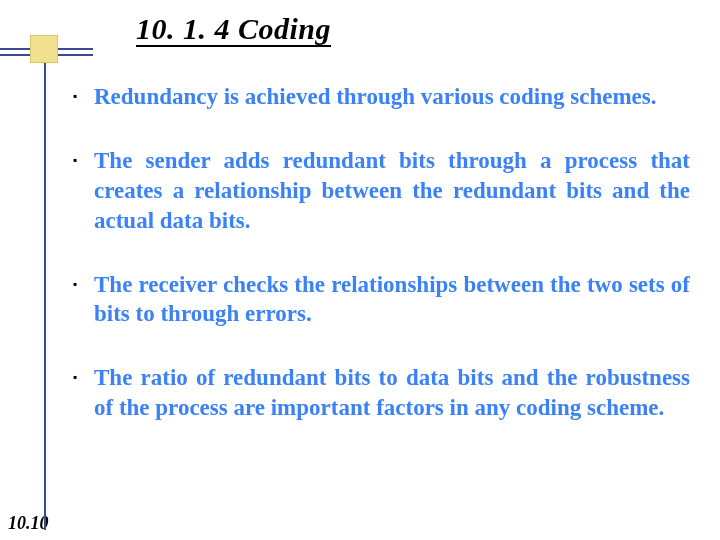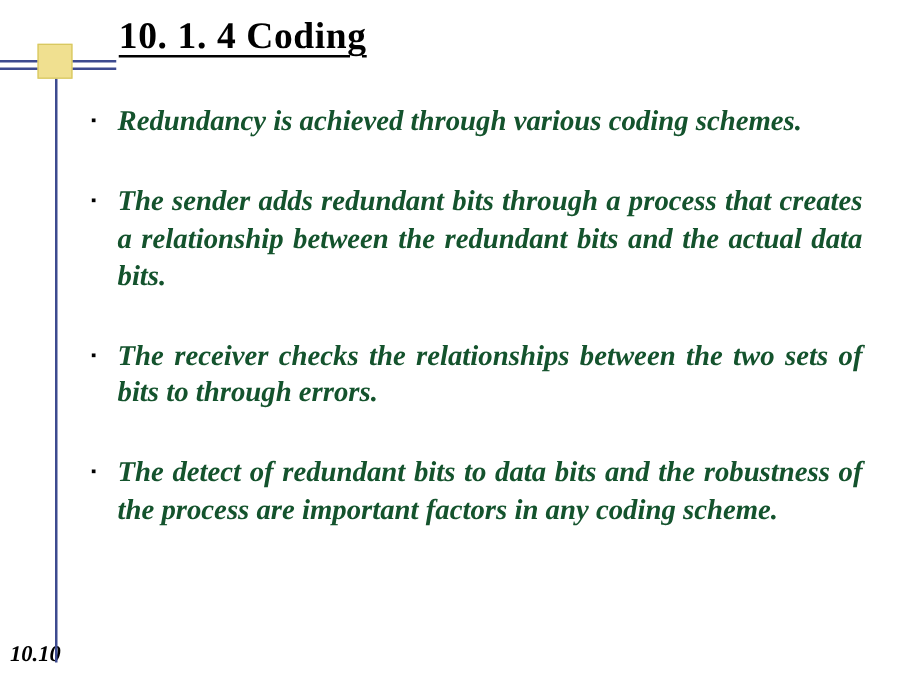--- a/index.html
+++ b/index.html
@@ -12,26 +12,28 @@
     overflow: hidden;
   }
   .title-area {
     position: absolute;
     top: 12px;
     left: 95px;
     right: 20px;
   }
   .title {
     font-size: 30px;
+    font-style: italic;
     font-weight: bold;
     color: #000;
     text-decoration: underline;
     text-underline-offset: 6px;
     text-decoration-thickness: 2px;
     letter-spacing: 0.5px;
+    margin-left: 41px;
   }
   .decor-square {
     position: absolute;
     top: 35px;
     left: 30px;
     width: 28px;
     height: 28px;
     background: #f0e090;
     border: 1px solid #d8c860;
     z-index: 2;
@@ -68,23 +70,22 @@
     font-size: 12px;
     line-height: 28px;
     margin-right: 14px;
     color: #000;
     flex-shrink: 0;
     width: 10px;
     text-align: center;
   }
   .bullet-text {
     font-size: 23px;
-    font-style: italic;
     font-weight: bold;
-    color: #14532d;
+    color: #3b82f6;
     line-height: 1.3;
     text-align: justify;
     flex: 1;
   }
   .page-num {
     position: absolute;
     left: 8px;
     bottom: 6px;
     font-size: 18px;
     font-style: italic;
@@ -112,17 +113,17 @@
   <div class="bullet-item">
     <div class="bullet-mark">▪</div>
     <div class="bullet-text"> The sender adds redundant bits through a process that creates a relationship between the redundant bits and the actual data bits.</div>
   </div>
   <div class="bullet-item">
     <div class="bullet-mark">▪</div>
     <div class="bullet-text"> The receiver checks the relationships between the two sets of bits to through errors.</div>
   </div>
   <div class="bullet-item">
     <div class="bullet-mark">▪</div>
-    <div class="bullet-text"> The detect of redundant bits to data bits and the robustness of the process are important factors in any coding scheme.</div>
+    <div class="bullet-text"> The ratio of redundant bits to data bits and the robustness of the process are important factors in any coding scheme.</div>
   </div>
 </div>
 
 <div class="page-num">10.10</div>
 
 </body></html>

